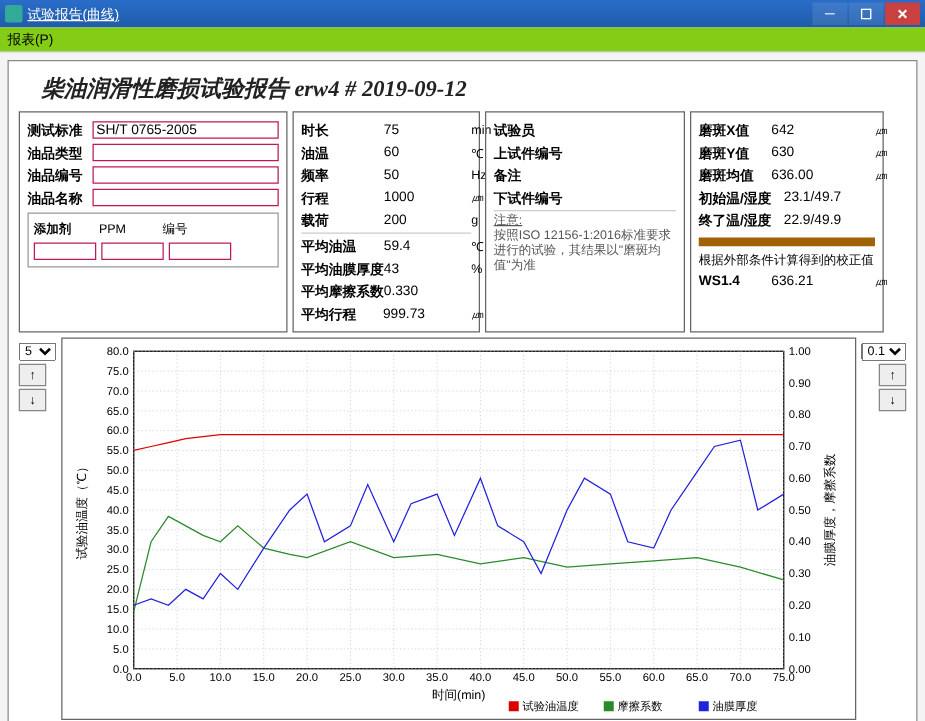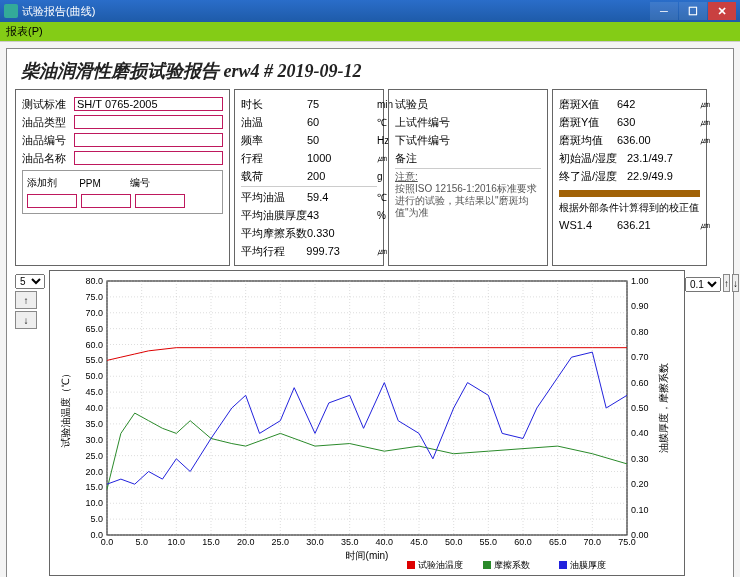--- a/index.html
+++ b/index.html
@@ -1,50 +1,50 @@
 <!DOCTYPE html>
 <html><head>
 <meta charset="utf-8">
 <style>
 * { box-sizing: border-box; margin: 0; padding: 0; }
 body { font-family: "Microsoft YaHei", SimSun, sans-serif; font-size: 12px; background: #fff; width: 740px; height: 577px; overflow: hidden; }
 .titlebar { background: linear-gradient(#2a6dc9, #1e5ba8); height: 22px; display: flex; align-items: center; padding: 0 4px; color: #fff; }
 .titlebar .appicon { width: 14px; height: 14px; background: #3a9; border-radius: 2px; margin-right: 4px; }
-.titlebar .title { flex: 1; font-size: 11px; }
+.titlebar .title { flex: 1; font-size: 11px; text-decoration: underline; }
 .winbtns { display: flex; }
 .winbtn { width: 28px; height: 18px; display: flex; align-items: center; justify-content: center; color: #fff; font-size: 11px; font-weight: bold; background: rgba(255,255,255,0.1); margin-left: 1px; }
 .winbtn.close { background: #c94040; }
 .menubar { background: #84cc16; border-bottom: 1px solid #ccc; padding: 2px 6px; font-size: 11px; }
 .content { padding: 6px; background: #f4f4f4; }
 .panel { border: 1px solid #888; background: #fff; padding: 8px; }
-.header-title { font-family: SimSun, serif; font-size: 18px; font-weight: bold; font-style: italic; color: #222; margin: 2px 0 6px 6px; }
+.header-title { font-family: SimSun, serif; font-size: 18px; font-weight: bold; font-style: italic; color: #222; margin: 2px 0 6px 18px; }
 .top-row { display: flex; gap: 4px; margin-bottom: 4px; }
 .box { border: 1px solid #666; padding: 4px 6px; font-size: 11px; }
 .box1 { width: 215px; }
 .box2 { width: 150px; }
 .box3 { width: 160px; }
 .box4 { width: 155px; }
 .field-row { display: flex; align-items: center; margin: 2px 0; min-height: 16px; }
-.field-row .lbl { width: 52px; }
+.field-row .lbl { width: 52px; font-weight: bold; }
 .field-row .val { flex: 1; }
 .field-row .unit { width: 24px; text-align: left; font-size: 10px; padding-left: 37px; }
 .box1 .lbl { width: 52px; }
 .box1 input { border: 1px solid #be185d; font-size: 11px; padding: 0 2px; }
 .box2 .lbl { width: 66px; }
 .box2 .val { width: 40px; }
 .box4 .lbl { width: 58px; }
 .box4 .val { width: 44px; }
 .note { font-size: 10px; color: #555; line-height: 1.2; margin-top: 2px; }
 .chart-row { display: flex; align-items: flex-start; }
 .side-ctrl { width: 34px; display: flex; flex-direction: column; gap: 2px; padding-top: 4px; }
 .side-ctrl .sel { width: 30px; font-size: 10px; }
 .side-ctrl .btn { width: 22px; height: 18px; border: 1px solid #888; background: #eee; font-size: 10px; }
 .chart-wrap { flex: 1; border: 1px solid #666; padding: 2px; background: #fff; }
 .chart { width: 100%; height: 300px; display: block; }
-.right-ctrl { width: 40px; display: flex; gap: 2px; padding-top: 4px; align-items: flex-end; }
+.right-ctrl { width: 40px; display: flex; flex-direction: column; gap: 2px; padding-top: 4px; align-items: flex-end; }
 .right-ctrl .sel { width: 36px; font-size: 10px; }
 .right-ctrl .btn { width: 22px; height: 18px; border: 1px solid #888; background: #eee; font-size: 10px; }
 fieldset.sub { border: 1px solid #999; margin-top: 4px; padding: 2px 4px; font-size: 10px; }
 fieldset.sub .field-row .lbl { width: 38px; }
 .corrected { border-top: 7px solid #a16207; margin-top: 6px; padding-top: 4px; }
 </style>
 </head>
 <body>
 
 <div class="titlebar">
@@ -148,24 +148,24 @@
 
     <div class="box box3">
       <div class="field-row">
             <span class="lbl" style="width:60px">试验员</span>
             <span></span>
           </div>
       <div class="field-row">
             <span class="lbl" style="width:60px">上试件编号</span>
           </div>
       <div class="field-row">
+            <span class="lbl" style="width:60px">备注</span>
+          </div>
+      <div class="field-row">
             <span class="lbl" style="width:60px">下试件编号</span>
-          </div>
-      <div class="field-row">
-            <span class="lbl" style="width:60px">备注</span>
           </div>
       <div style="border-top:1px solid #ccc;margin:2px 0"></div>
       <div class="note"><span style="text-decoration:underline">注意:</span><br><span>按照ISO 12156-1:2016标准要求进行的试验，其结果以"磨斑均值"为准</span></div>
     </div>
 
     <div class="box box4">
       <div class="field-row">
             <span class="lbl">磨斑X值</span>
             <span class="val">642</span>
             <span class="unit">㎛</span>

